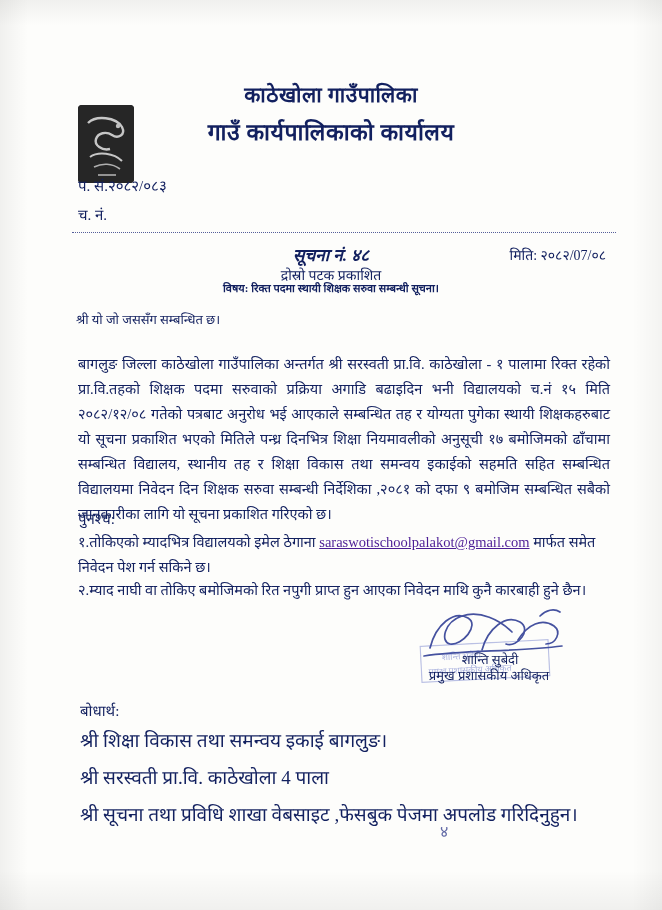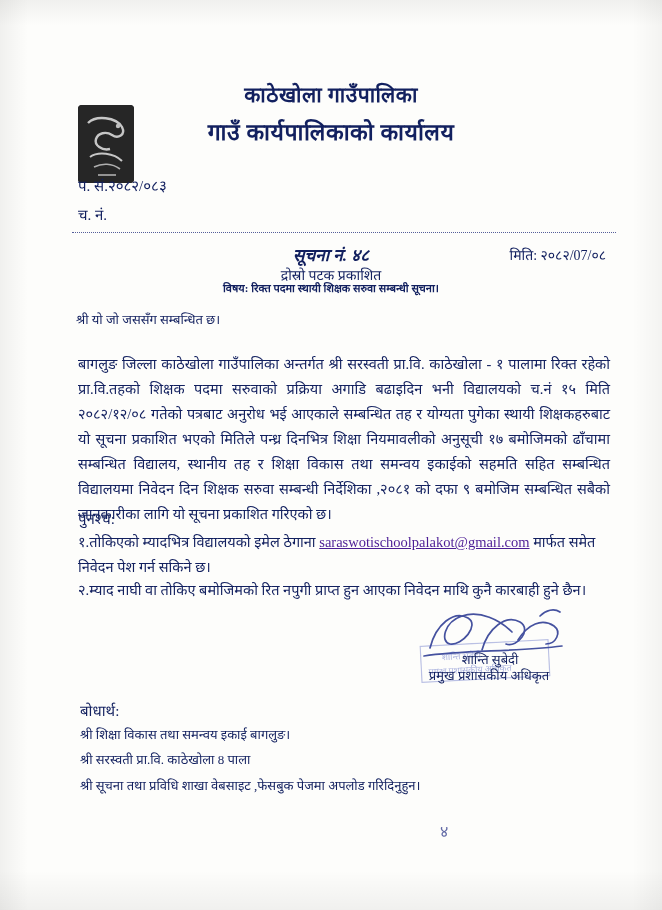--- a/index.html
+++ b/index.html
@@ -220,21 +220,21 @@
     position: absolute;
     left: 80px;
     top: 700px;
     font-size: 15px;
     color: #12205f;
   }
   .bodhartha-list {
     position: absolute;
     left: 80px;
     top: 722px;
-    font-size: 13px;
+    font-size: 19px;
     line-height: 1.95;
     color: #12205f;
   }
 
   .footer-mark {
     position: absolute;
     left: 440px;
     top: 820px;
     font-size: 16px;
     color: #2b3688;
@@ -306,19 +306,19 @@
       <text x="22" y="16" font-size="9" fill="#3346b5" opacity="0.7" font-family="'Liberation Serif', serif">शान्ति सुबेदी</text>
       <text x="8" y="30" font-size="9" fill="#3346b5" opacity="0.7" font-family="'Liberation Serif', serif">प्रमुख प्रशासकीय अधिकृत</text>
     </svg>
   </div>
   <div class="sign-name">शान्ति सुबेदी</div>
   <div class="sign-title">प्रमुख प्रशासकीय अधिकृत</div>
 
   <div class="bodhartha-label">बोधार्थ:</div>
   <div class="bodhartha-list">
     <div>श्री शिक्षा विकास तथा समन्वय इकाई बागलुङ।</div>
-    <div>श्री सरस्वती प्रा.वि. काठेखोला 8 पाला</div>
+    <div>श्री सरस्वती प्रा.वि. काठेखोला 4 पाला</div>
     <div>श्री सूचना तथा प्रविधि शाखा वेबसाइट ,फेसबुक पेजमा अपलोड गरिदिनुहुन।</div>
   </div>
 
   <div class="footer-mark">४</div>
 
 </div>
 
 </body></html>

